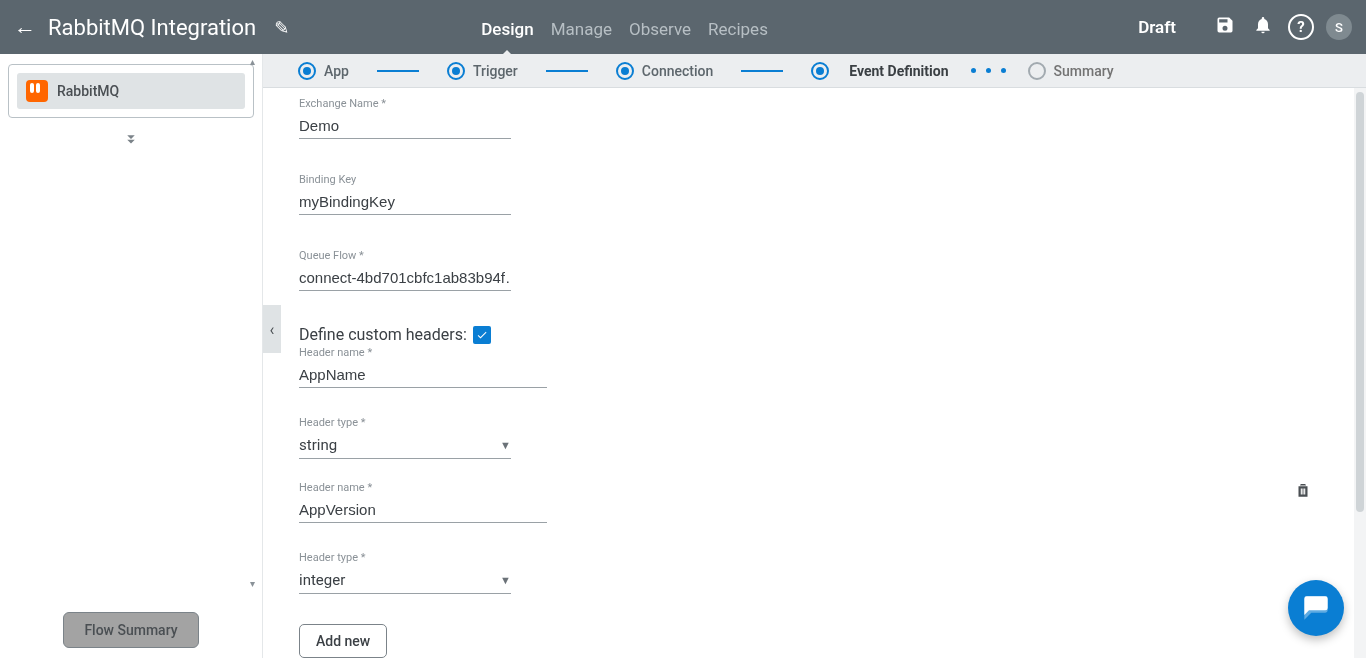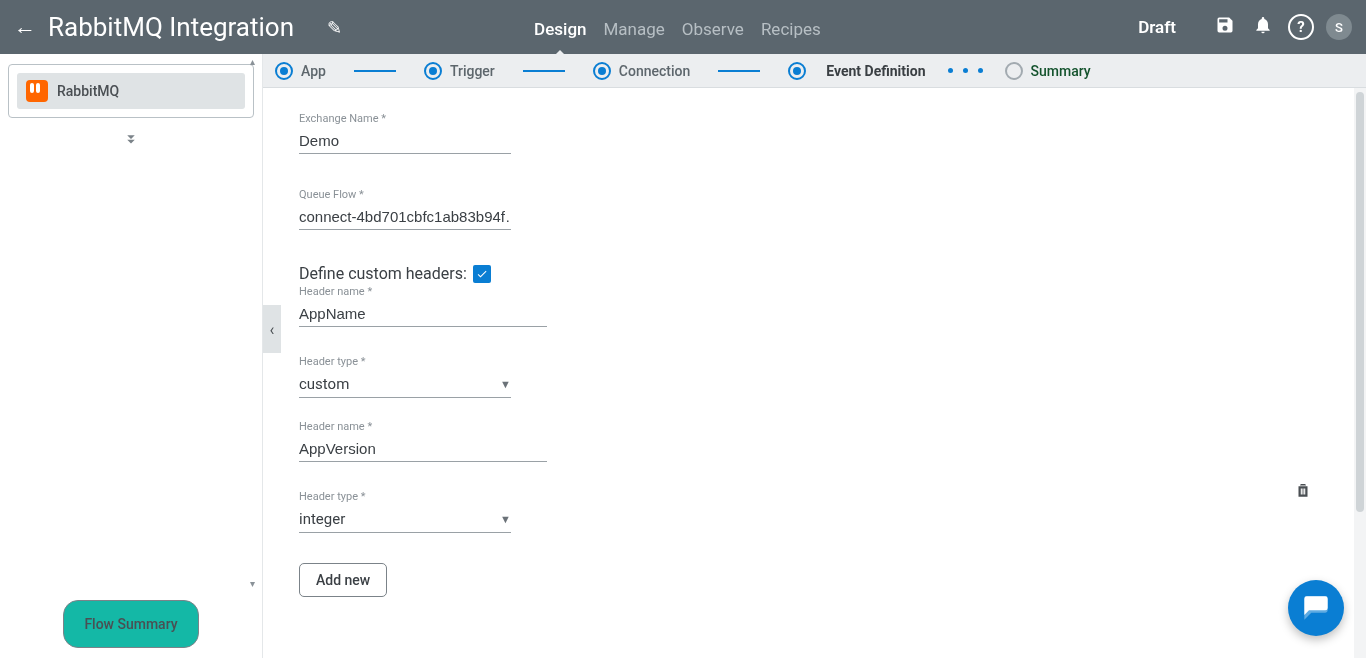--- a/index.html
+++ b/index.html
@@ -3,21 +3,21 @@
 <meta charset="utf-8">
 <style>
   * { box-sizing: border-box; margin: 0; padding: 0; }
   html, body { width: 1366px; height: 658px; font-family: "Segoe UI", Roboto, Arial, sans-serif; background: #fff; overflow: hidden; color: #333; }
   
   .header {
     height: 54px; background: #5b666e; color: #fff; display: flex; align-items: center;
     padding: 0 14px; gap: 12px;
   }
   .header .back-arrow { font-size: 22px; cursor: pointer; }
-  .header .title { font-size: 26px; font-weight: 400; margin-right: 21px; white-space: nowrap; }
+  .header .title { font-size: 22px; font-weight: 400; margin-right: 6px; white-space: nowrap; }
   .header .edit { font-size: 18px; cursor: pointer; }
   .header .tabs { display: flex; gap: 17px; margin-left: 180px; align-items: flex-end; height: 58px; }
   .header .tab { font-size: 17px; color: #b7bfc4; cursor: pointer; height: 54px; display: flex; align-items: center; position: relative; }
   .header .tab.active { color: #fff; font-weight: 500; }
   .header .tab.active::after { content:""; position:absolute; bottom:-1px; left:50%; transform:translateX(-50%); width:0; height:0; border-left:7px solid transparent; border-right:7px solid transparent; border-bottom:7px solid #eceef0; }
   .header .spacer { flex:1; }
   .header .status { font-size: 17px; font-weight: 600; margin-right: 24px; }
   .header .icon { width: 26px; text-align: center; font-size: 20px; cursor: pointer; }
   .header .help-icon-wrap { width:26px; height:26px; border:2px solid #fff; border-radius:50%; display:flex; align-items:center; justify-content:center; font-size:15px; font-weight:700; cursor:pointer; }
   .header .avatar { width:26px; height:26px; border-radius:50%; background:#7f8a90; display:flex; align-items:center; justify-content:center; font-size:13px; font-weight:500; cursor:pointer; }
@@ -33,39 +33,39 @@
   .node-card { border:1px solid #b9c1c6; border-radius:4px; overflow:hidden; }
   .node-card .head { background:#5b666e; color:#fff; padding:9px 12px; font-size:14px; font-weight:500; }
   .node-card .body2 { padding:8px; }
   .app-chip { background:#dfe3e5; border-radius:3px; padding:7px 9px; display:flex; align-items:center; gap:9px; font-size:14px; font-weight:500; color:#4a4f53; cursor:pointer; }
   .rabbit-ico { width:22px; height:22px; background:#ff6600; border-radius:4px; position:relative; }
   .rabbit-ico::before, .rabbit-ico::after { content:""; position:absolute; background:#fff; }
   .rabbit-ico::before { left:4px; top:3px; width:4px; height:10px; border-radius:2px; }
   .rabbit-ico::after { left:10px; top:3px; width:4px; height:10px; border-radius:2px; }
   .expand-toggle { text-align:center; color:#7b8389; font-size:18px; margin-top:12px; cursor:pointer; }
   .flow-summary-wrap { position:absolute; bottom:10px; left:0; right:0; text-align:center; }
-  .flow-summary { display:inline-block; border:1px solid #7b8389; border-radius:15px; padding:15px 20px; font-size:14px; color:#4a4f53; font-weight:500; cursor:pointer; background:#14b8a6; }
+  .flow-summary { display:inline-block; border:1px solid #7b8389; border-radius:6px; padding:9px 20px; font-size:14px; color:#4a4f53; font-weight:500; cursor:pointer; background:#a3a3a3; }
 
   
   .collapse-handle { position:absolute; left:263px; top:50%; transform:translateY(-50%); width:18px; height:48px; background:#dfe3e5; display:flex; align-items:center; justify-content:center; font-size:16px; color:#4a4f53; cursor:pointer; z-index:5; }
 
   
   .main { flex:1; display:flex; flex-direction:column; background:#fff; }
-  .stepper { height:34px; background:#eceef0; border-bottom:1px solid #d9dde0; display:flex; align-items:center; padding:0 12px; gap:0; font-size:14px; position:relative; }
+  .stepper { height:34px; background:#eceef0; border-bottom:1px solid #d9dde0; display:flex; align-items:center; padding:0 35px; gap:0; font-size:14px; position:relative; }
   .step { display:flex; align-items:center; gap:8px; color:#5d666c; font-weight:500; }
   .step.active { color:#3a3f43; font-weight:700;gap:20px; }
-  .step.pending { color:#14532d; font-weight:500; }
+  .step.pending { color:#737373; font-weight:500; }
   .step .radio { width:18px; height:18px; border-radius:50%; border:2px solid #0a7ed3; display:flex; align-items:center; justify-content:center; }
   .step .radio .dot { width:8px; height:8px; border-radius:50%; background:#0a7ed3; }
   .step.pending .radio { border-color:#a2aab0; }
   .conn-line { width:42px; height:2px; background:#0a7ed3; margin:0 28px; }
   .dots { display:flex; gap:10px; margin:0 22px; }
   .dots span { width:5px; height:5px; border-radius:50%; background:#0a7ed3; }
 
-  .form-area { flex:1; overflow-y:auto; padding:24px 36px 22px 36px; position:relative; }
+  .form-area { flex:1; overflow-y:auto; padding:9px 36px 22px 36px; position:relative; }
   .field { width:212px; margin-bottom:34px; }
   .field.wide { width:248px; }
   .field label { display:block; font-size:11px; color:#8a9197; margin-bottom:4px; font-weight:400; }
   .field input[type=text], .field .select {
     width:100%; border:none; border-bottom:1px solid #9aa1a6; background:transparent;
     font-size:15px; color:#3b4045; padding:3px 0 4px 0; outline:none;
   }
   .field .select { display:flex; justify-content:space-between; align-items:center; cursor:pointer; }
   .field .select .caret { font-size:11px; color:#6b7278; }
   .custom-row { display:flex; align-items:center; gap:6px; font-size:16px; color:#3b4045; margin-bottom:2px; }
@@ -181,20 +181,24 @@
     <div class="form-area">
       <div class="main-scrollbar">
           <div class="thumb"></div>
         </div>
 
       <div class="field">
         <label>Exchange Name *</label>
         <input type="text" value="Demo" style="">
       </div>
 
+      <div class="field">
+        <label>Binding Key</label>
+        <input type="text" value="myBindingKey" style="">
+      </div>
 
       <div class="field">
         <label>Queue Flow *</label>
         <input type="text" value="connect-4bd701cbfc1ab83b94f…" style="">
       </div>
 
       <div class="custom-row">
         <span>Define custom headers:</span>
         <span class="checkbox">
           <svg viewBox="0 0 24 24">
@@ -204,21 +208,21 @@
       </div>
 
       
       <div class="field wide" style="margin-bottom:28px;">
         <label>Header name *</label>
         <input type="text" value="AppName" style="">
       </div>
       <div class="field" style="margin-bottom:22px;">
         <label>Header type *</label>
         <div class="select">
-          <span>custom</span>
+          <span>string</span>
           <span class="caret">▼</span>
         </div>
       </div>
 
       
       <div class="field wide" style="margin-bottom:28px;">
         <label>Header name *</label>
         <input type="text" value="AppVersion" style="">
       </div>
       <div class="field" style="margin-bottom:28px;">

